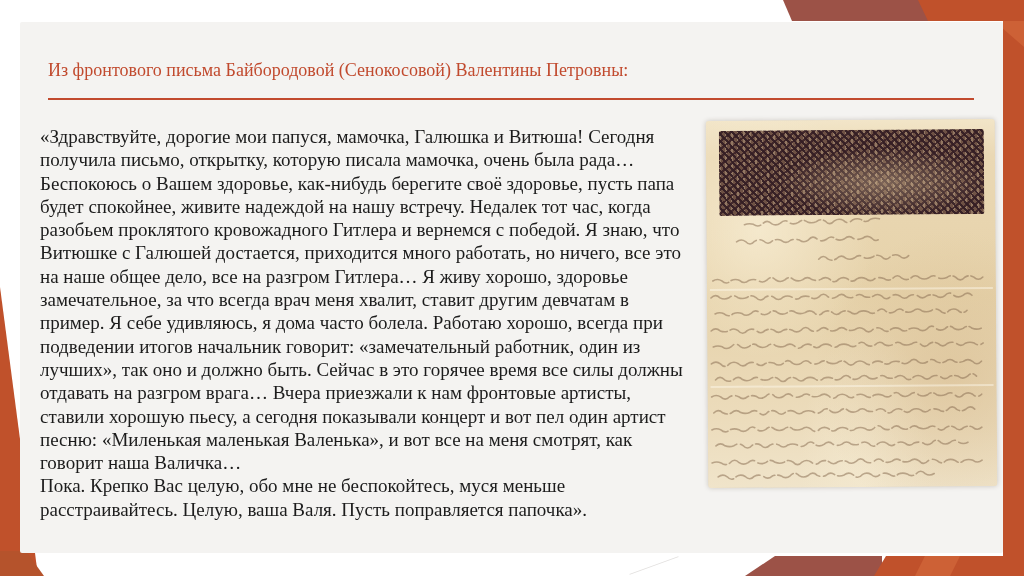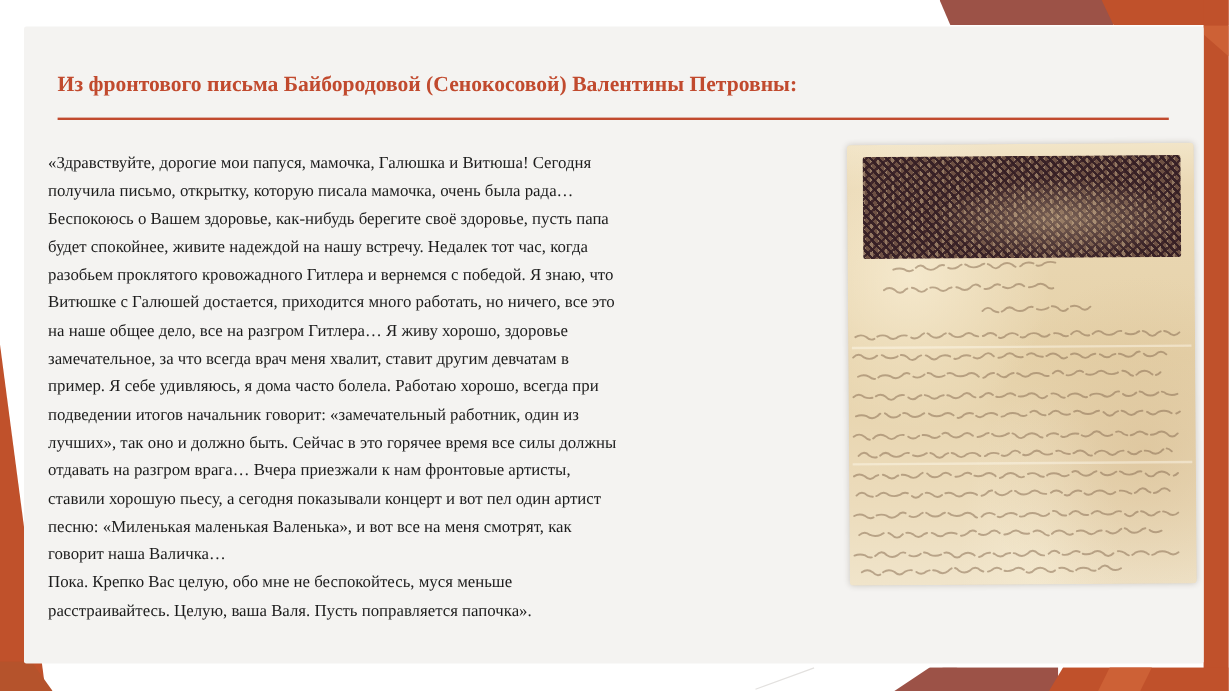--- a/index.html
+++ b/index.html
@@ -45,27 +45,27 @@
   .wedge-left-foot{left:0;top:551px;width:44px;height:25px;
     background:#B5532C;clip-path:polygon(0 0,26px 0,100% 100%,0 100%);}
   .hairline{left:628px;top:565px;width:52px;height:1px;background:#E3E1DF;
     transform:rotate(-20deg);}
 
   
   .panel{position:absolute;left:20px;top:22px;width:983px;height:531px;
     background:var(--panel-bg);border-radius:2px;}
 
   .title{position:absolute;left:28px;top:38px;margin:0;width:900px;
-    font-size:18px;font-weight:700;color:var(--title);
+    font-size:18px;font-weight:400;color:var(--title);
     font-family:"Liberation Serif", serif;}
   .rule{position:absolute;left:28px;top:76px;width:926px;height:2px;
     background:var(--title);}
 
   .bodytext{position:absolute;left:20px;top:103px;width:675px;
-    font-size:14px;line-height:23.3px;color:var(--text);
+    font-size:19px;line-height:23.3px;color:var(--text);
     white-space:pre;font-family:"Liberation Serif", serif;}
 
   
   .paper{position:absolute;left:687px;top:98px;width:289px;height:367px;margin:0;
     background-color:var(--paper);
     background-image:
       radial-gradient(ellipse at 18% 30%, rgba(255,248,228,.55) 0%, rgba(255,248,228,0) 35%),
       radial-gradient(ellipse at 85% 70%, rgba(210,180,135,.45) 0%, rgba(210,180,135,0) 40%),
       radial-gradient(ellipse at 55% 95%, rgba(245,235,210,.6) 0%, rgba(245,235,210,0) 30%),
       linear-gradient(180deg,#F2E5C8 0%,#EAD8B4 10%,#E6D2AA 48%,#ECDCBC 82%,#F0E4CA 100%);

